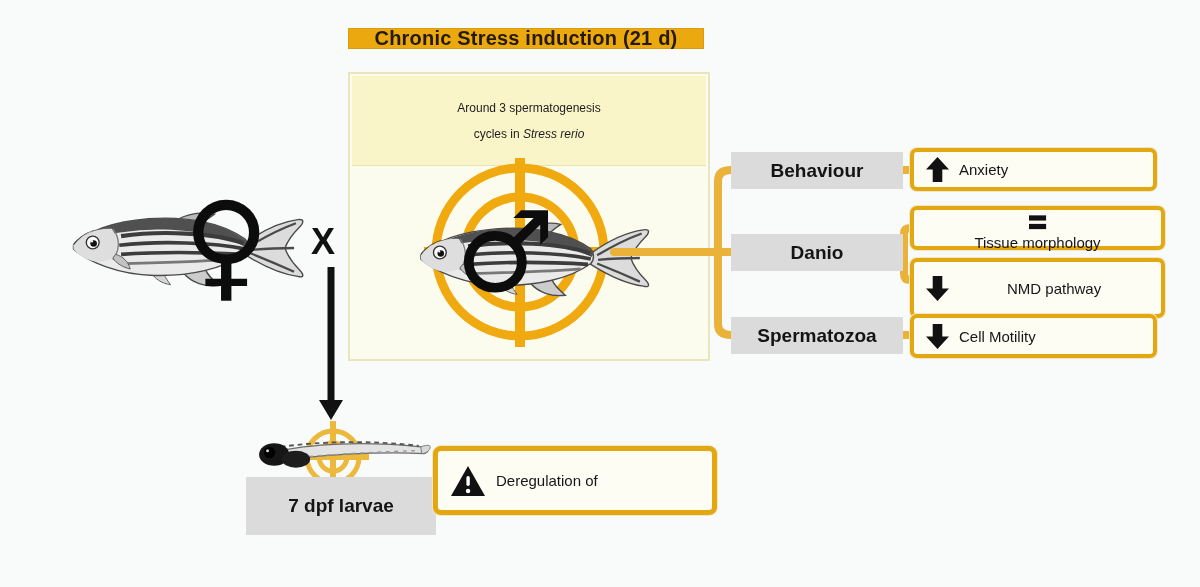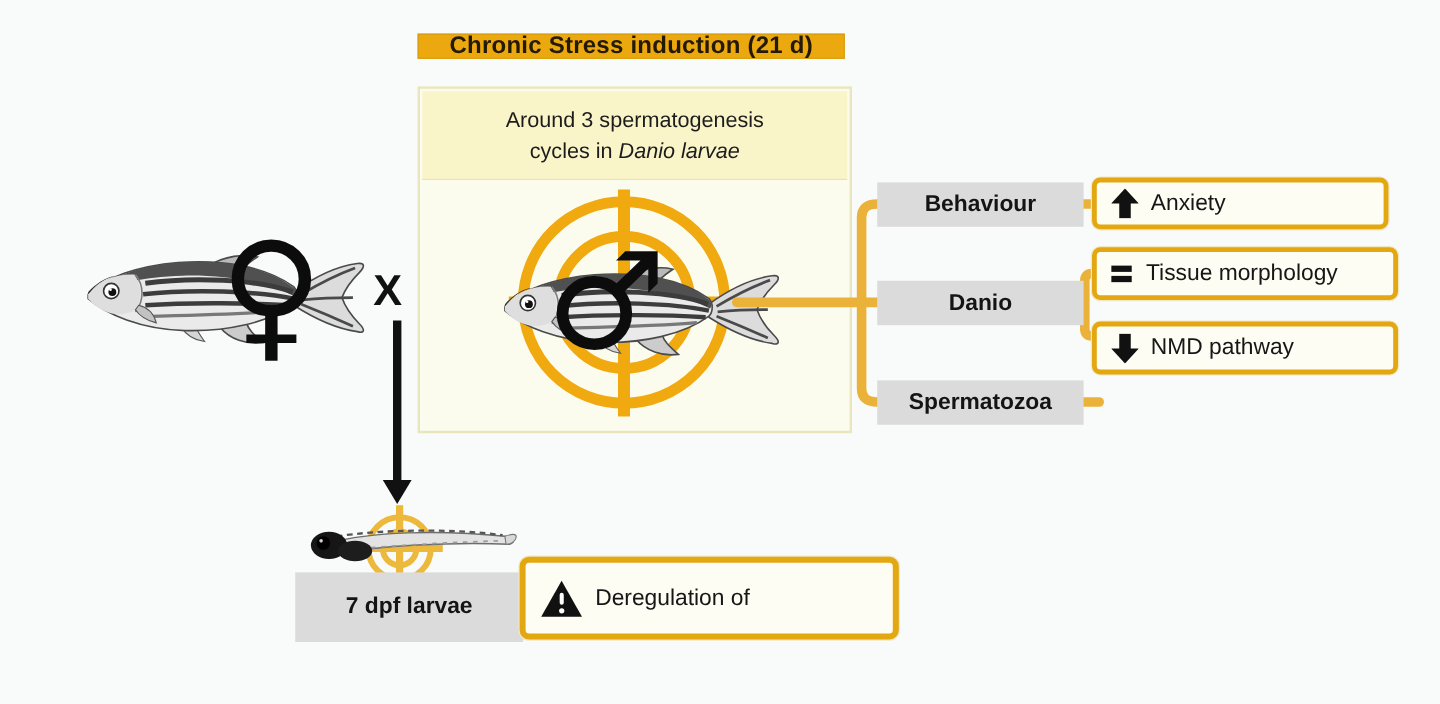--- a/index.html
+++ b/index.html
@@ -15,24 +15,24 @@
     display:flex;align-items:center;justify-content:center;
     font-size:20px;font-weight:bold;color:#241a02;letter-spacing:.2px;
     z-index:6;
   }
   
   .container{
     left:348px;top:72px;width:362px;height:289px;
     background:#fcfcee;border:2px solid #e9e6bd;box-sizing:border-box;z-index:1;
   }
   .induction-box{
-    position:absolute;left:2px;top:2px;right:2px;height:74px;
+    position:absolute;left:2px;top:2px;right:2px;height:90px;
     background:#faf5c9;border-bottom:1px solid #e8e4b2;box-sizing:border-box;
     display:flex;flex-direction:column;align-items:center;justify-content:center;
-    font-size:18px;color:#1c1c1c;line-height:26px;text-align:center;
+    font-size:12px;color:#1c1c1c;line-height:26px;text-align:center;
   }
   .induction-box .species{font-style:italic;}
   
   .svg-layer{left:0;top:0;width:1200px;height:587px;pointer-events:none;}
   .z2{z-index:2;} .z4{z-index:4;}
   
   .fish{z-index:3;}
   .sex-symbol{
     z-index:4;font-family:"DejaVu Sans",sans-serif;font-weight:bold;color:#0c0c0c;
     line-height:1;
@@ -44,42 +44,42 @@
     display:flex;align-items:center;justify-content:center;z-index:5;
     box-sizing:border-box;
   }
   .row-label{left:731px;width:172px;height:37px;}
   
   .outcome{
     left:910px;background:#fdfdf4;
     border:4px solid #e3a712;border-radius:7px;
     box-shadow:inset 0 0 0 2px #fdfdf4,0 0 0 1px #f1e7c2;
     display:flex;align-items:center;z-index:5;box-sizing:border-box;
-    font-size:19px;color:#161616;
+    font-size:15px;color:#161616;
   }
   .outcome .oc-icon{display:flex;align-items:center;justify-content:center;margin:0 10px 0 12px;}
   .dereg{
-    left:433px;top:464px;width:316px;height:69px;border-width:5px;border-radius:8px;
+    left:433px;top:446px;width:284px;height:69px;border-width:5px;border-radius:8px;
   }
   .dereg .txt{line-height:25px;}
   .larvae-box{left:246px;top:477px;width:190px;height:58px;}
 </style>
 </head>
 <body>
 
 <div class="canvas">
 
   <div class="abs header">
     <span>Chronic Stress induction (21 d)</span>
   </div>
 
   <div class="abs container">
     <div class="induction-box">
       <span>Around 3 spermatogenesis</span>
-      <span><span>cycles in </span><span class="species">Danio larvae</span></span>
+      <span><span>cycles in </span><span class="species">Stress rerio</span></span>
     </div>
   </div>
 
   <svg class="abs svg-layer z2">
     <g stroke="#f0a90f" fill="none">
       <circle cx="520" cy="252" r="84" stroke-width="9"></circle>
       <circle cx="520" cy="252" r="55" stroke-width="9"></circle>
       <line x1="520" y1="158" x2="520" y2="347" stroke-width="10"></line>
       <line x1="424" y1="252" x2="616" y2="252" stroke-width="10"></line>
     </g>
@@ -178,39 +178,47 @@
 
   <div class="abs outcome" style="top:148px;width:247px;height:43px;">
     <span class="oc-icon">
       <svg width="23" height="25" viewBox="0 0 24 26">
           <path d="M12 0 L24 13 H17 V26 H7 V13 H0 Z" fill="#111"></path>
         </svg>
     </span>
     <span>Anxiety</span>
   </div>
 
-  <div class="abs outcome" style="top:206px;width:255px;height:44px;">
+  <div class="abs outcome" style="top:206px;width:255px;height:44px;flex-direction:column;">
     <span class="oc-icon">
       <svg width="19" height="24" viewBox="0 0 20 24">
           <rect y="5" width="18" height="5.5" fill="#111"></rect>
           <rect y="14" width="18" height="5.5" fill="#111"></rect>
         </svg>
     </span>
     <span>Tissue morphology</span>
   </div>
 
-  <div class="abs outcome" style="top:268px;width:255px;height:44px;">
+  <div class="abs outcome" style="top:258px;width:255px;height:60px;gap:48px;">
     <span class="oc-icon">
       <svg width="23" height="25" viewBox="0 0 24 26">
           <path d="M12 26 L24 13 H17 V0 H7 V13 H0 Z" fill="#111"></path>
         </svg>
     </span>
     <span>NMD pathway</span>
   </div>
 
+  <div class="abs outcome" style="top:314px;width:247px;height:44px;">
+    <span class="oc-icon">
+      <svg width="23" height="25" viewBox="0 0 24 26">
+          <path d="M12 26 L24 13 H17 V0 H7 V13 H0 Z" fill="#111"></path>
+        </svg>
+    </span>
+    <span>Cell Motility</span>
+  </div>
 
   <div class="abs gray-box larvae-box">
     <span>7 dpf larvae</span>
   </div>
 
   <div class="abs outcome dereg">
     <span class="oc-icon">
       <svg width="36" height="32" viewBox="0 0 36 32">
           <path d="M18 1 L35 31 H1 Z" fill="#111"></path>
           <rect x="16.4" y="11" width="3.4" height="10" rx="1.7" fill="#fff"></rect>

